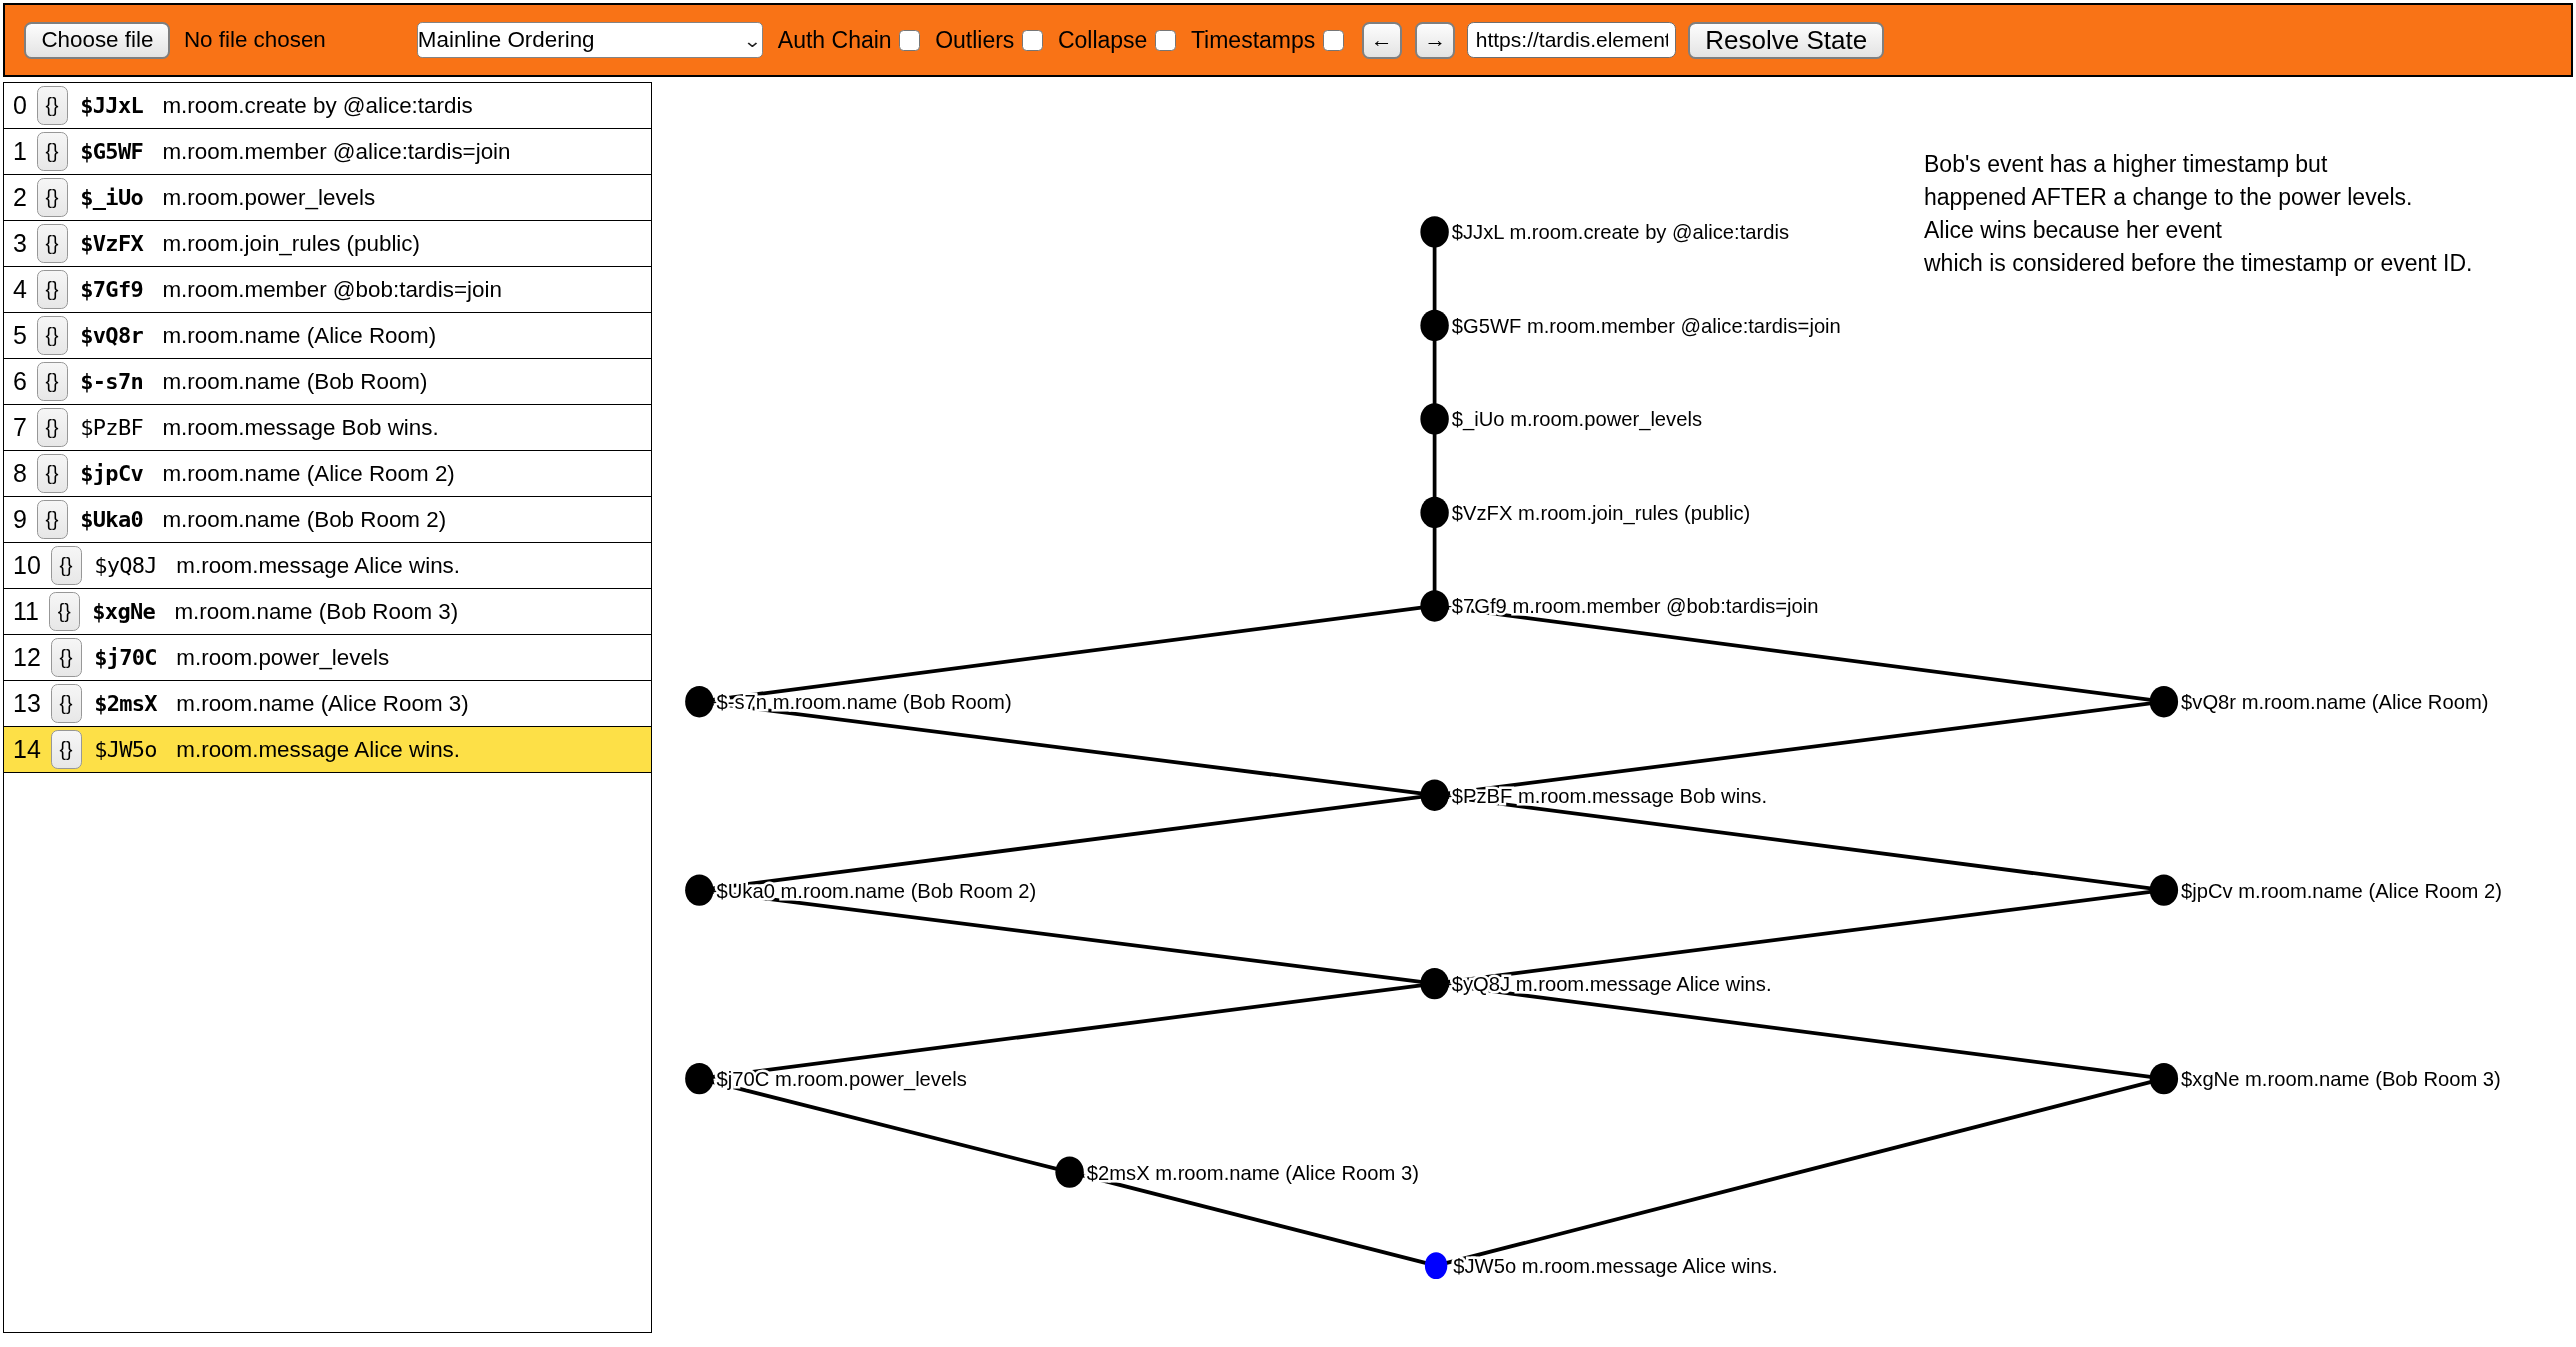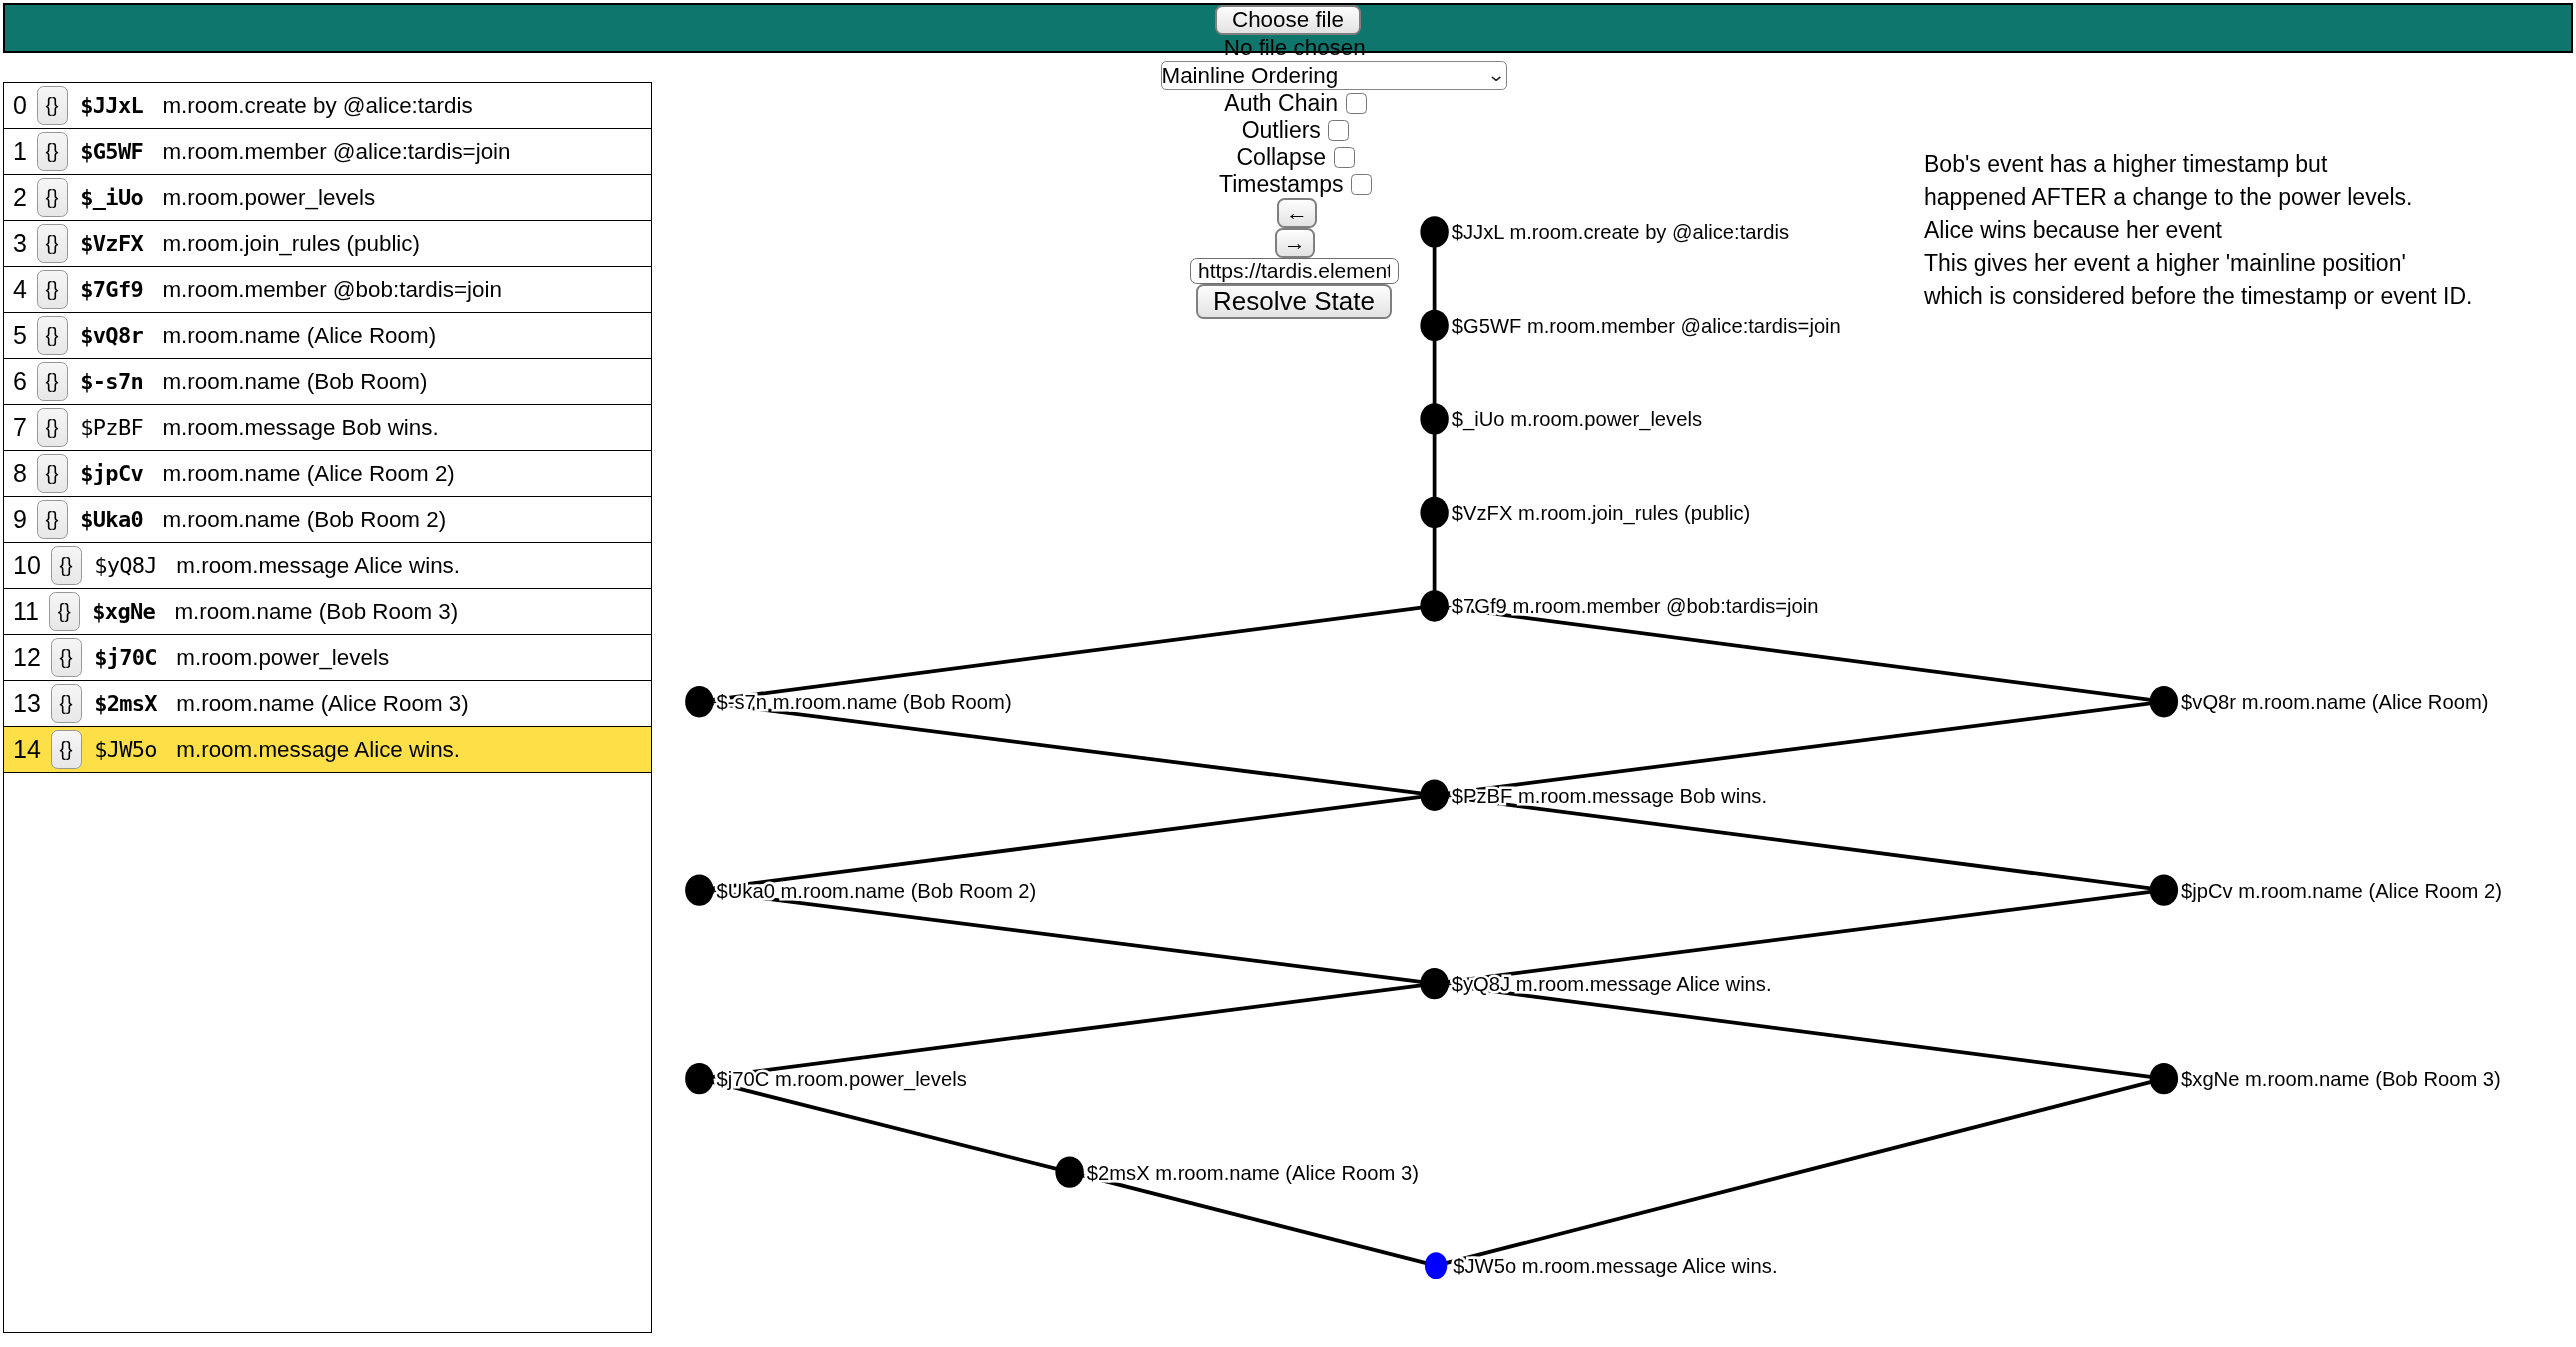--- a/index.html
+++ b/index.html
@@ -7,29 +7,28 @@
   body {
     width: 2576px; height: 1348px;
     font-family: "Liberation Sans", sans-serif;
     color: #000;
     overflow: hidden;
   }
   .page { position: relative; width: 2576px; height: 1348px; }
 
   
   .toolbar {
-    position: absolute; left: 3px; top: 3px; right: 3px; height: 50px;
-    background: #0f766e;
+    position: absolute; left: 3px; top: 3px; right: 3px; height: 74px;
+    background: #f97316;
     border: 2.2px solid #000;
     display: flex; align-items: center;
     padding: 0 19.4px;
     font-size: 23px;
     z-index: 3;
     white-space: nowrap;
-    flex-direction: column;
   }
   .btn {
     font-family: "Liberation Sans", sans-serif;
     font-size: 22.4px; color: #000;
     background: linear-gradient(180deg, #fdfdfd, #e3e3e3);
     border: 2.2px solid #7f7f7f; border-radius: 7.5px;
     height: 37px; padding: 0 15px;
     display: inline-flex; align-items: center; justify-content: center;
     cursor: pointer;
   }
@@ -178,21 +177,20 @@
       <text x="958" y="1452" class="nlabel">$j70C m.room.power_levels</text>
       <text x="2916" y="1452" class="nlabel">$xgNe m.room.name (Bob Room 3)</text>
       <text x="1453" y="1577" class="nlabel">$2msX m.room.name (Alice Room 3)</text>
       <text x="1943" y="1702" class="nlabel">$JW5o m.room.message Alice wins.</text>
     </svg>
 
   <div class="annotation">
     <div>Bob's event has a higher timestamp but</div>
     <div>happened AFTER a change to the power levels.</div>
     <div>Alice wins because her event</div>
-    <div>This gives her event a higher 'mainline position'</div>
     <div>which is considered before the timestamp or event ID.</div>
   </div>
 
   <div class="toolbar">
     <button class="btn">Choose file</button>
     <span class="file-status">No file chosen</span>
 
     <div class="select-box">
       <span>Mainline Ordering</span>
       <span class="chevron">⌄</span>

